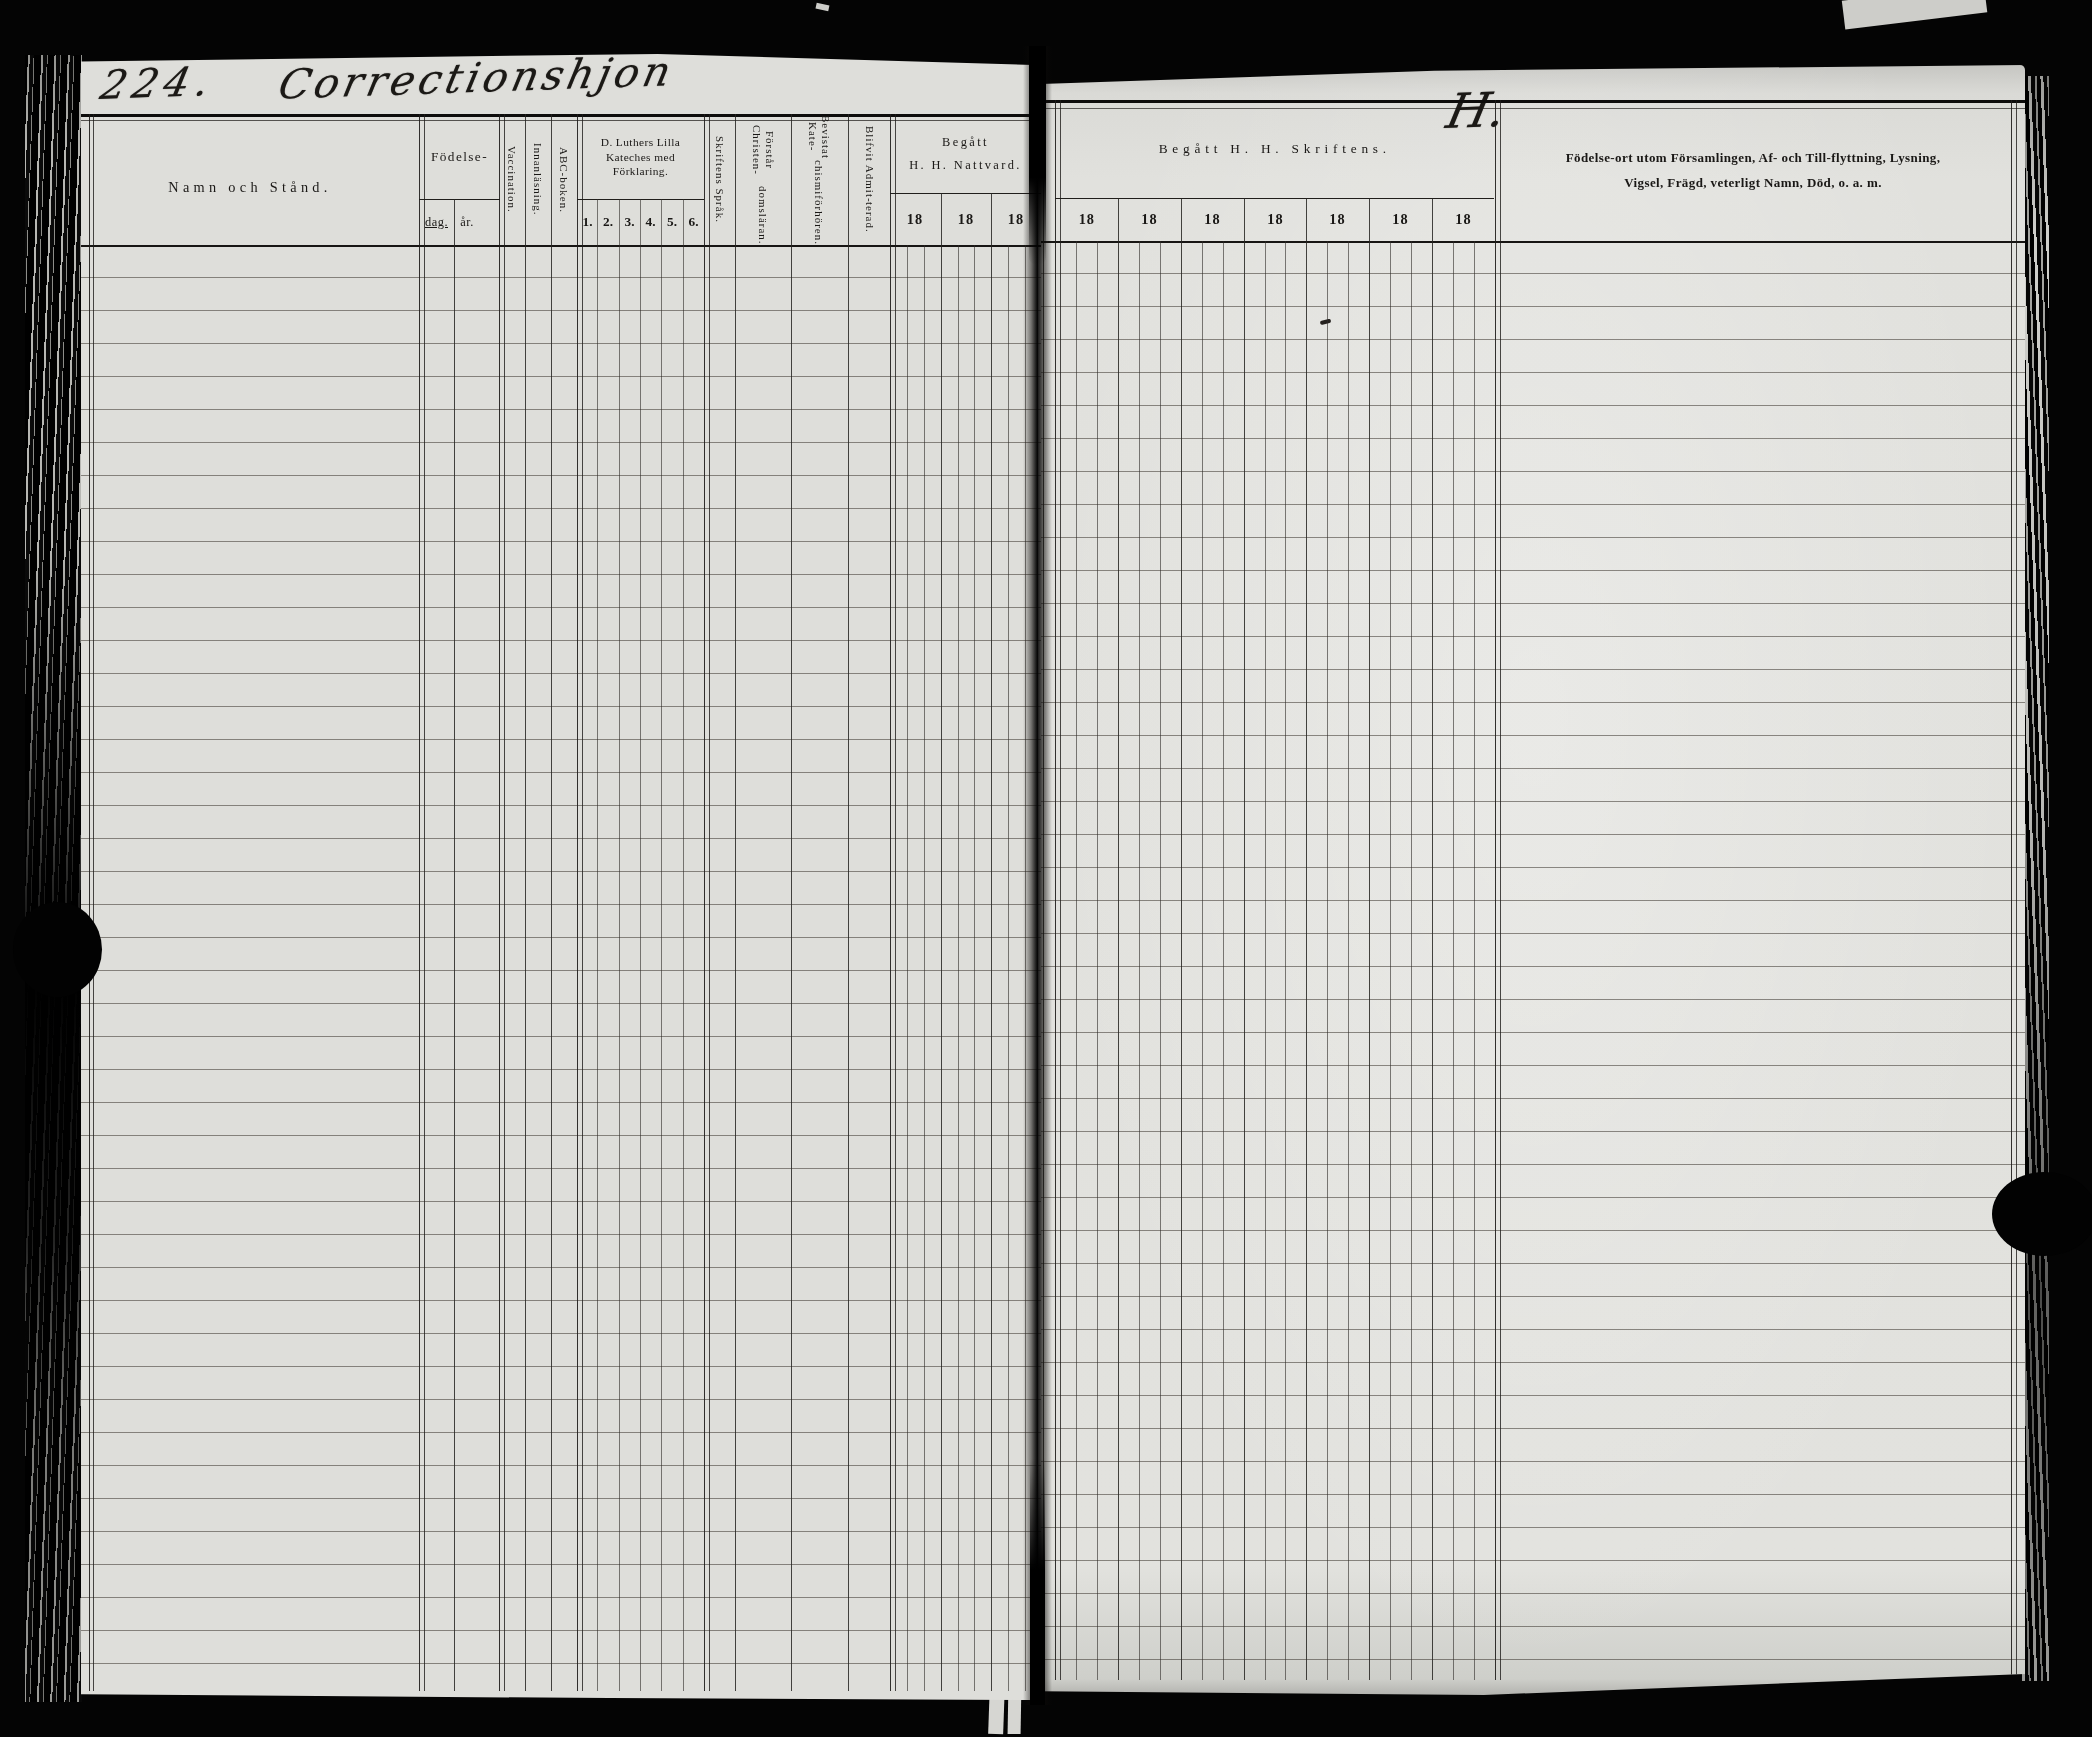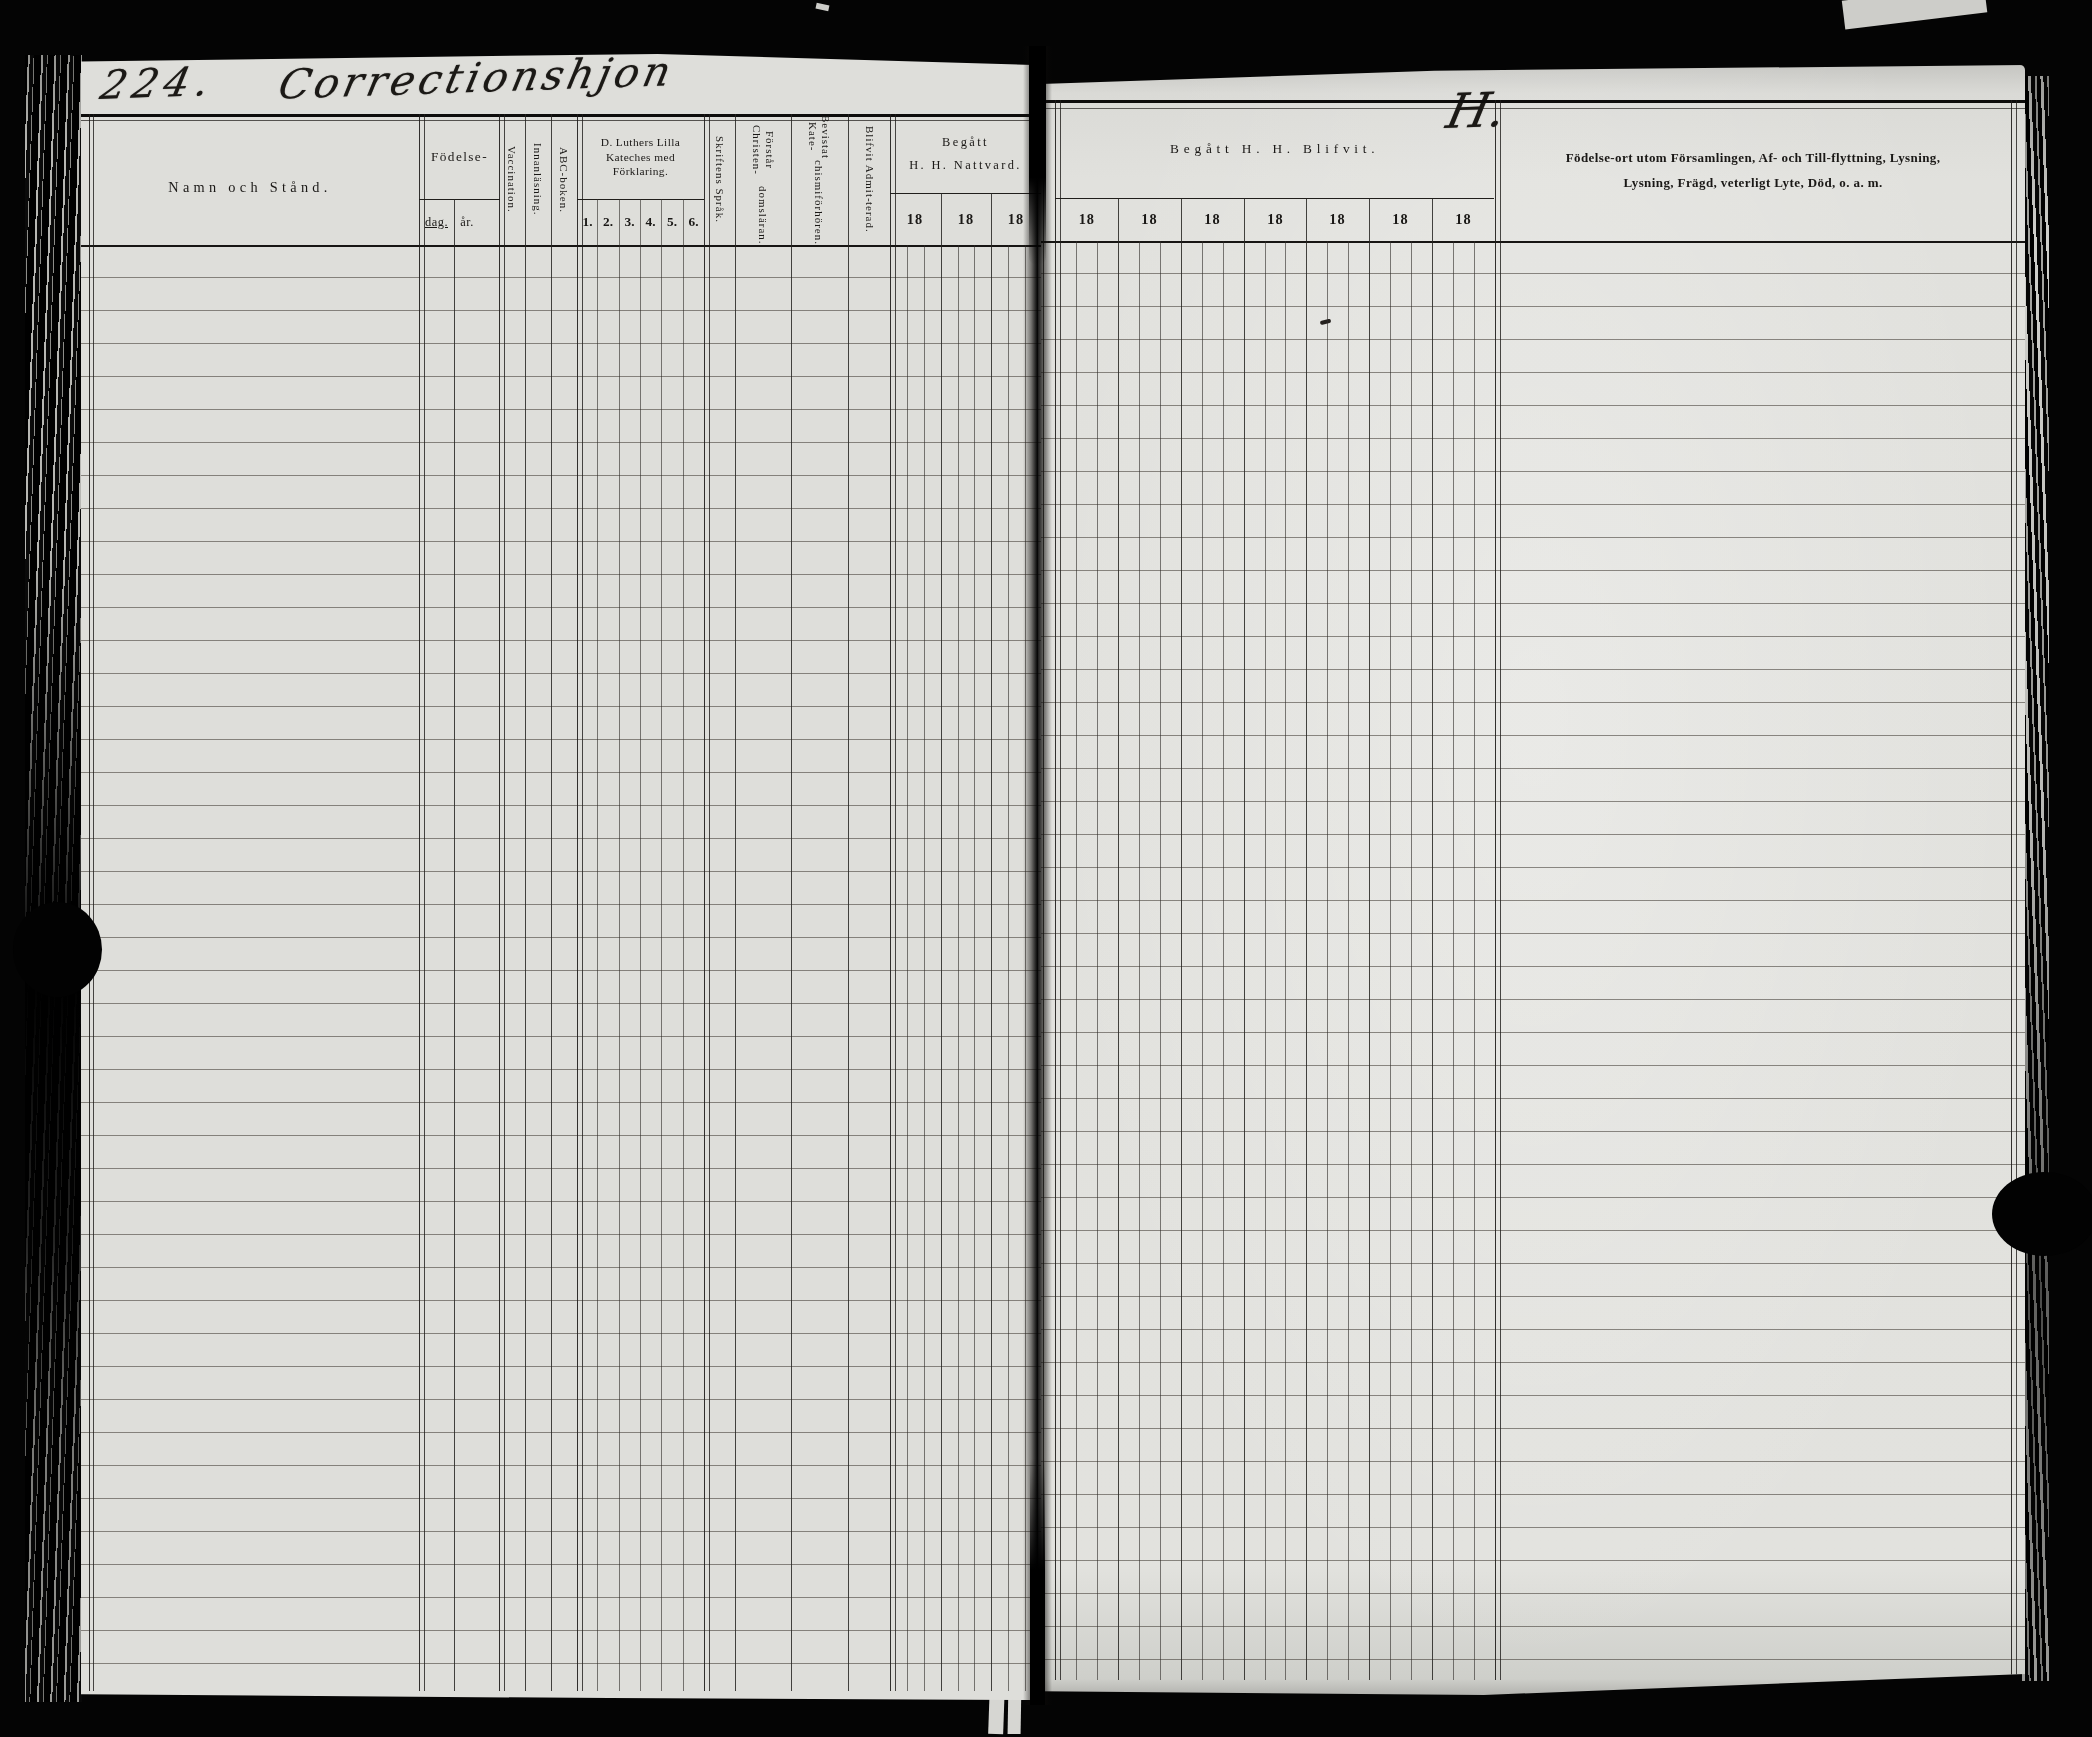--- a/index.html
+++ b/index.html
@@ -163,34 +163,34 @@
     </div>
 
   <div class="page page-right">
     <div class="hw" style="left:407px;top:17px;font-size:48px;">H.</div>
 
     <div class="hline" style="left:0;top:35px;width:984px;height:2.9px;background:#0d0c0b;"></div>
     <div class="hline" style="left:0;top:43px;width:984px;height:1px;background:rgba(25,23,20,.65);"></div>
     <div class="hline" style="left:0;top:176px;width:984px;height:1.9px;background:#171513;"></div>
     <div class="hline" style="left:14.3px;top:133px;width:439px;height:1.4px;background:#201e1b;"></div>
 
-    <div class="hcell lbl-commR" style="left:14.3px;top:35px;width:439px;height:98px;">Begått H. H. Blifvit.</div>
+    <div class="hcell lbl-commR" style="left:14.3px;top:35px;width:439px;height:98px;">Begått H. H. Skriftens.</div>
 
     <div class="hcell lbl-18" style="left:14.3px;top:133px;width:63px;height:43px;">18</div>
     <div class="hcell lbl-18" style="left:77px;top:133px;width:63px;height:43px;">18</div>
     <div class="hcell lbl-18" style="left:140px;top:133px;width:63px;height:43px;">18</div>
     <div class="hcell lbl-18" style="left:203px;top:133px;width:63px;height:43px;">18</div>
     <div class="hcell lbl-18" style="left:265px;top:133px;width:63px;height:43px;">18</div>
     <div class="hcell lbl-18" style="left:328px;top:133px;width:63px;height:43px;">18</div>
     <div class="hcell lbl-18" style="left:391px;top:133px;width:63px;height:43px;">18</div>
 
     <div class="hcell lbl-remarks" style="left:454px;top:35px;width:516px;height:141px;">
       <div>
         <span>Födelse-ort utom Församlingen, Af- och Till-flyttning, Lysning,</span><br>
-        <span>Lysning, Frägd, veterligt Lyte, Död, o. a. m.</span>
+        <span>Vigsel, Frägd, veterligt Namn, Död, o. a. m.</span>
       </div>
     </div>
 
     <div class="fleck" style="left:279px;top:255px;width:10.5px;height:3.8px;transform:rotate(-14deg);"></div>
 
     <div class="rows" style="top:176px;bottom:15px;"></div>
     <div class="grid"></div>
   <div class="vline s" style="left: 1.9px; top: 35px; bottom: 15px; position: absolute;"></div>
       <div class="vline d" style="left: 14.3px; top: 35px; bottom: 15px; position: absolute;"></div>
       <div class="vline d" style="left: 454px; top: 35px; bottom: 15px; position: absolute;"></div>

